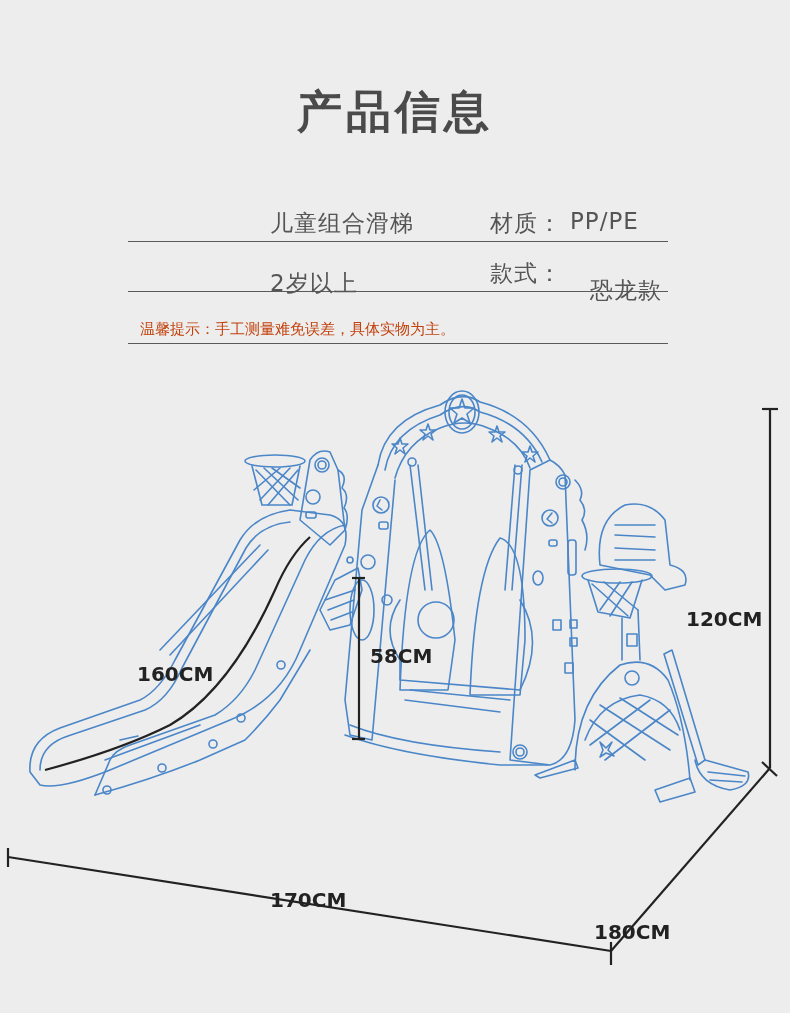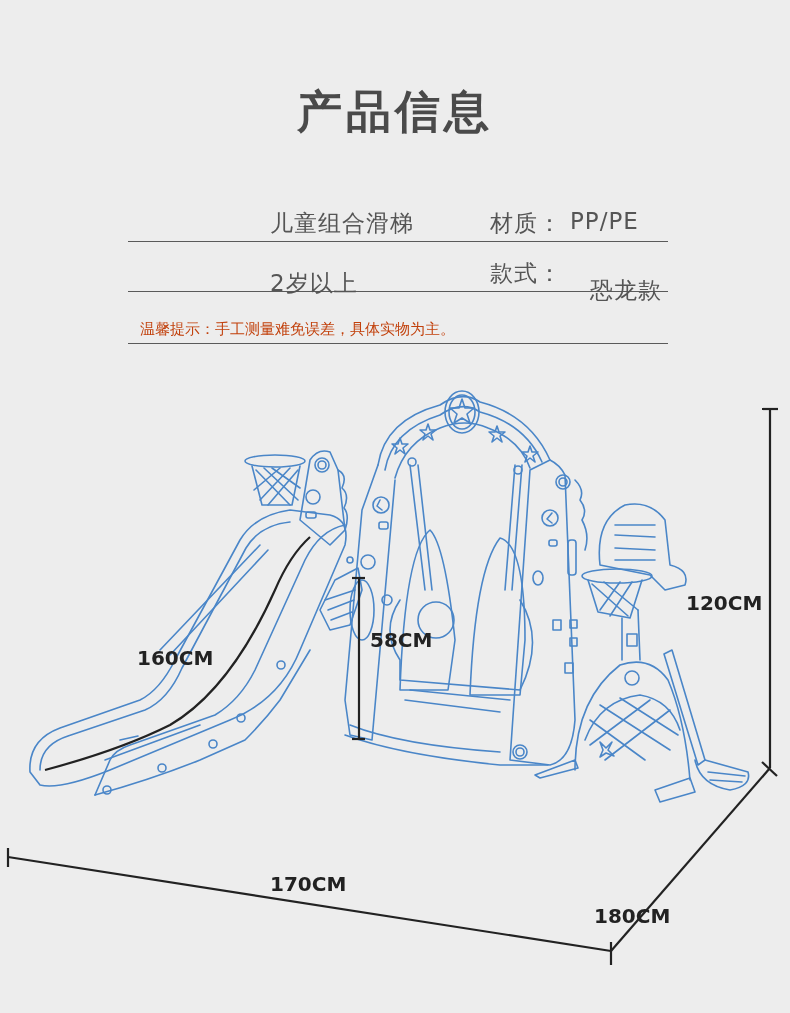--- a/index.html
+++ b/index.html
@@ -3,21 +3,21 @@
 <meta charset="utf-8">
 <style>
   html, body { margin:0; padding:0; }
   body { width:790px; height:1013px; background:#ededed; position:relative; overflow:hidden;
          font-family:"DejaVu Sans", sans-serif; color:#4a4a4a; }
   .title { position:absolute; left:0; width:790px; top:72px; text-align:center;
            font-size:45px; font-weight:bold; color:#4a4a4a; letter-spacing:4px; line-height:80px; }
   .row { position:absolute; left:128px; width:540px; border-bottom:1.5px solid #5a5a5a; }
   .cell { position:absolute; font-size:23px; color:#555; white-space:nowrap; letter-spacing:1px; }
   .note { position:absolute; font-size:15px; color:#c2410c; white-space:nowrap; }
-  .label { position:absolute; font-family:"DejaVu Sans", sans-serif; font-weight:bold; font-size:20px; color:#222; white-space:nowrap; }
+  .label { position:absolute; font-family:"DejaVu Sans", sans-serif; font-weight:bold; font-size:20px; color:#222; white-space:nowrap;margin-top:16px; }
   svg { position:absolute; left:0; top:0; }
 </style>
 </head>
 <body>
 
 <div class="title">产品信息</div>
 
 <div class="row" style="top:208px;height:33px;">
   <span class="cell" style="left:142px;top:0;">儿童组合滑梯</span>
   <span class="cell" style="left:362px;top:0;text-align:right;">材质：</span>

